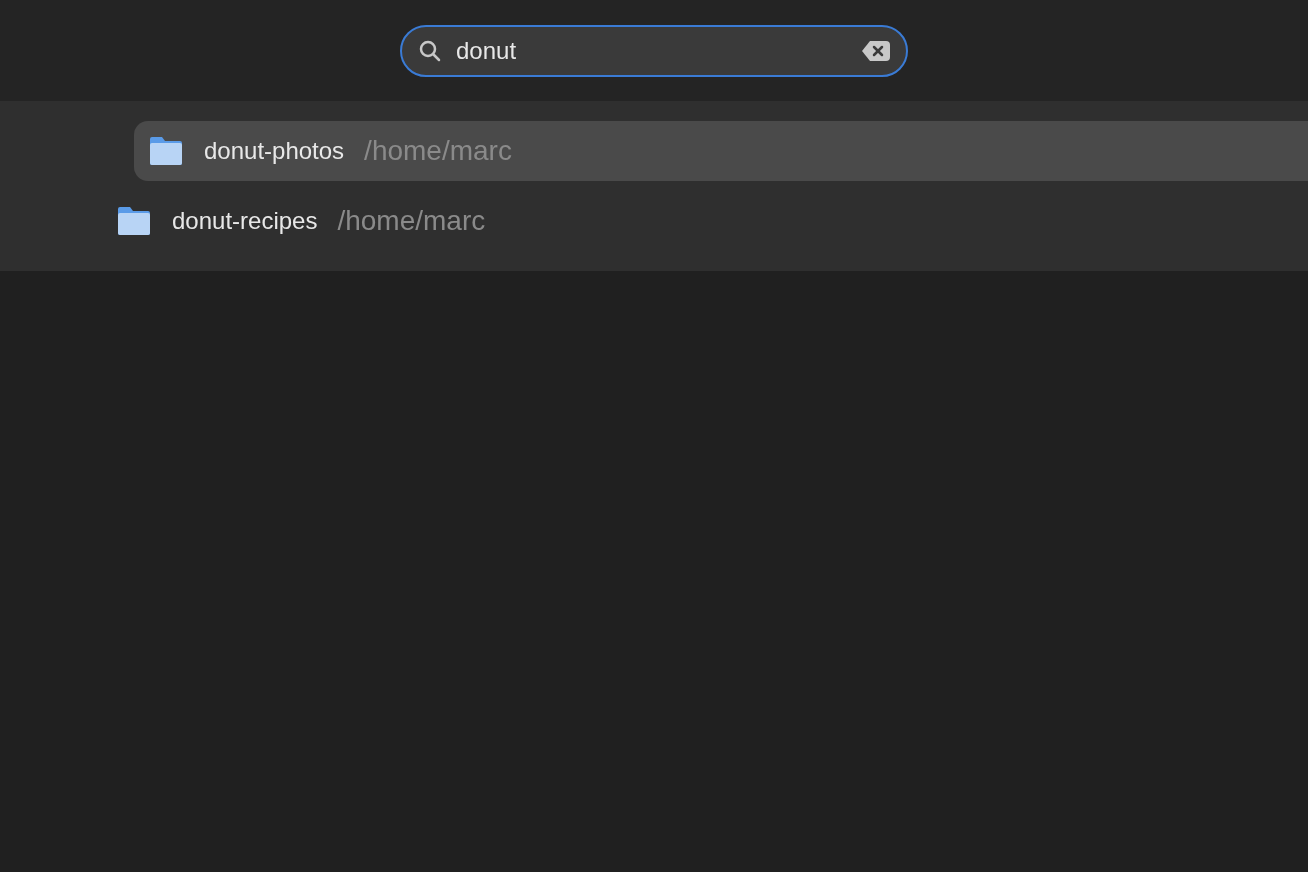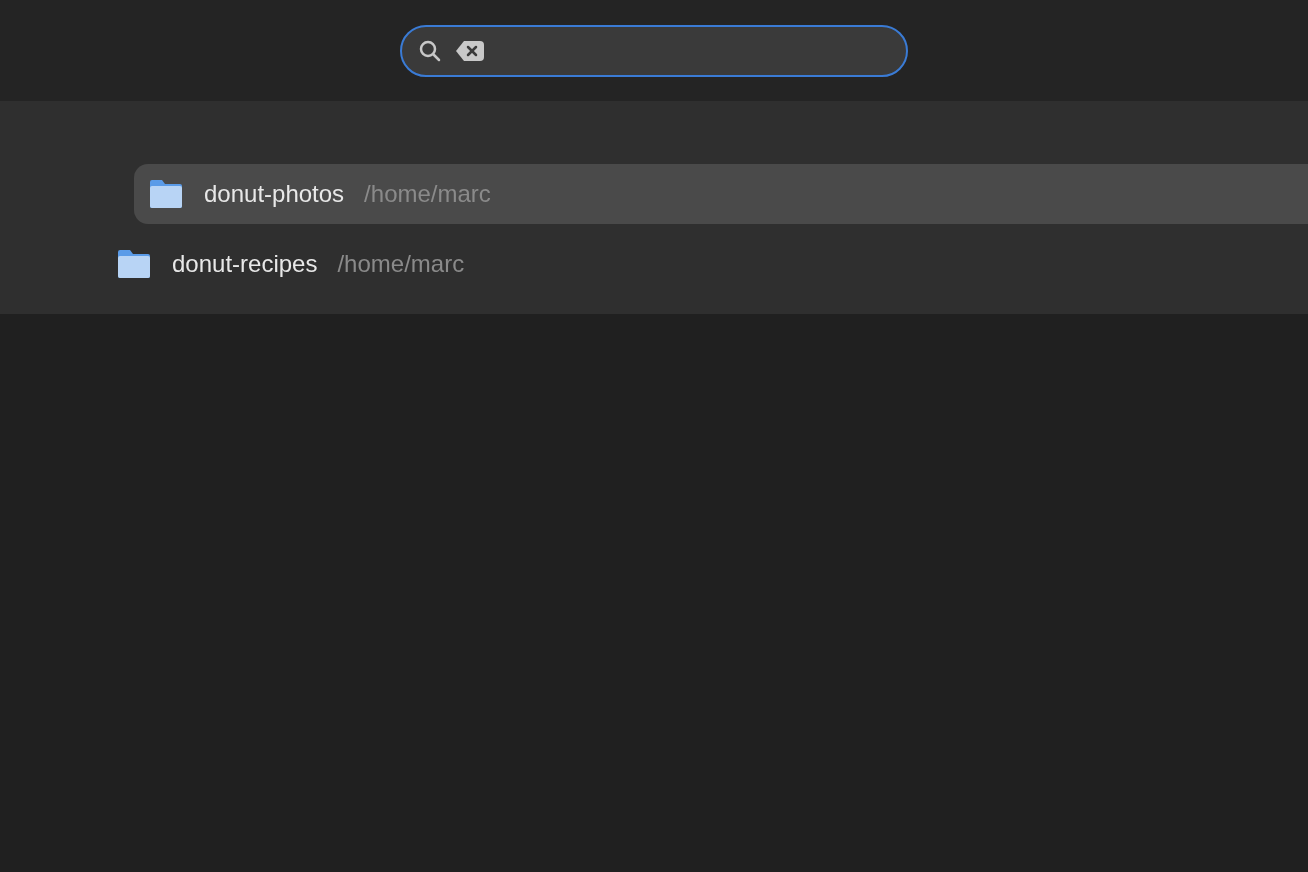--- a/index.html
+++ b/index.html
@@ -64,55 +64,55 @@
       gap: 20px;
       cursor: pointer;
       margin-left: 0;
     }
     .result-item.selected {
       background: #4a4a4a;
       border-top-left-radius: 14px;
       border-bottom-left-radius: 14px;
       margin-left: 134px;
       padding-left: 14px;
-      margin-top: 43px;
     }
     .result-item:not(.selected) {
       background: transparent;
     }
     .folder-icon {
       flex-shrink: 0;
       display: flex;
       align-items: center;
     }
     .result-name {
       color: #e8e8e8;
       font-size: 24px;
       font-weight: 400;
     }
     .result-path {
       color: #8a8a8a;
-      font-size: 24px;
+      font-size: 28px;
       font-weight: 400;
     }
     .result-gap {
       height: 10px;
     }
   </style>
 </head>
 <body>
 
 <div class="header">
   <div class="search-container">
     <span class="search-icon">
       <svg width="24" height="24" viewBox="0 0 24 24" fill="none">
         <circle cx="10" cy="10" r="7" stroke="#c8c8c8" stroke-width="2.5"></circle>
         <line x1="15.5" y1="15.5" x2="21" y2="21" stroke="#c8c8c8" stroke-width="2.5" stroke-linecap="round"></line>
       </svg>
     </span>
+    <input type="text" class="search-input" value="donut" style="">
     <span class="clear-button">
       <svg width="28" height="20" viewBox="0 0 28 20" fill="none">
         <path d="M 8 0 L 24 0 Q 28 0 28 4 L 28 16 Q 28 20 24 20 L 8 20 L 0 10 Z" fill="#c8c8c8"></path>
         <line x1="12" y1="6" x2="20" y2="14" stroke="#3a3a3a" stroke-width="2.5" stroke-linecap="round"></line>
         <line x1="20" y1="6" x2="12" y2="14" stroke="#3a3a3a" stroke-width="2.5" stroke-linecap="round"></line>
       </svg>
     </span>
   </div>
 </div>
 

